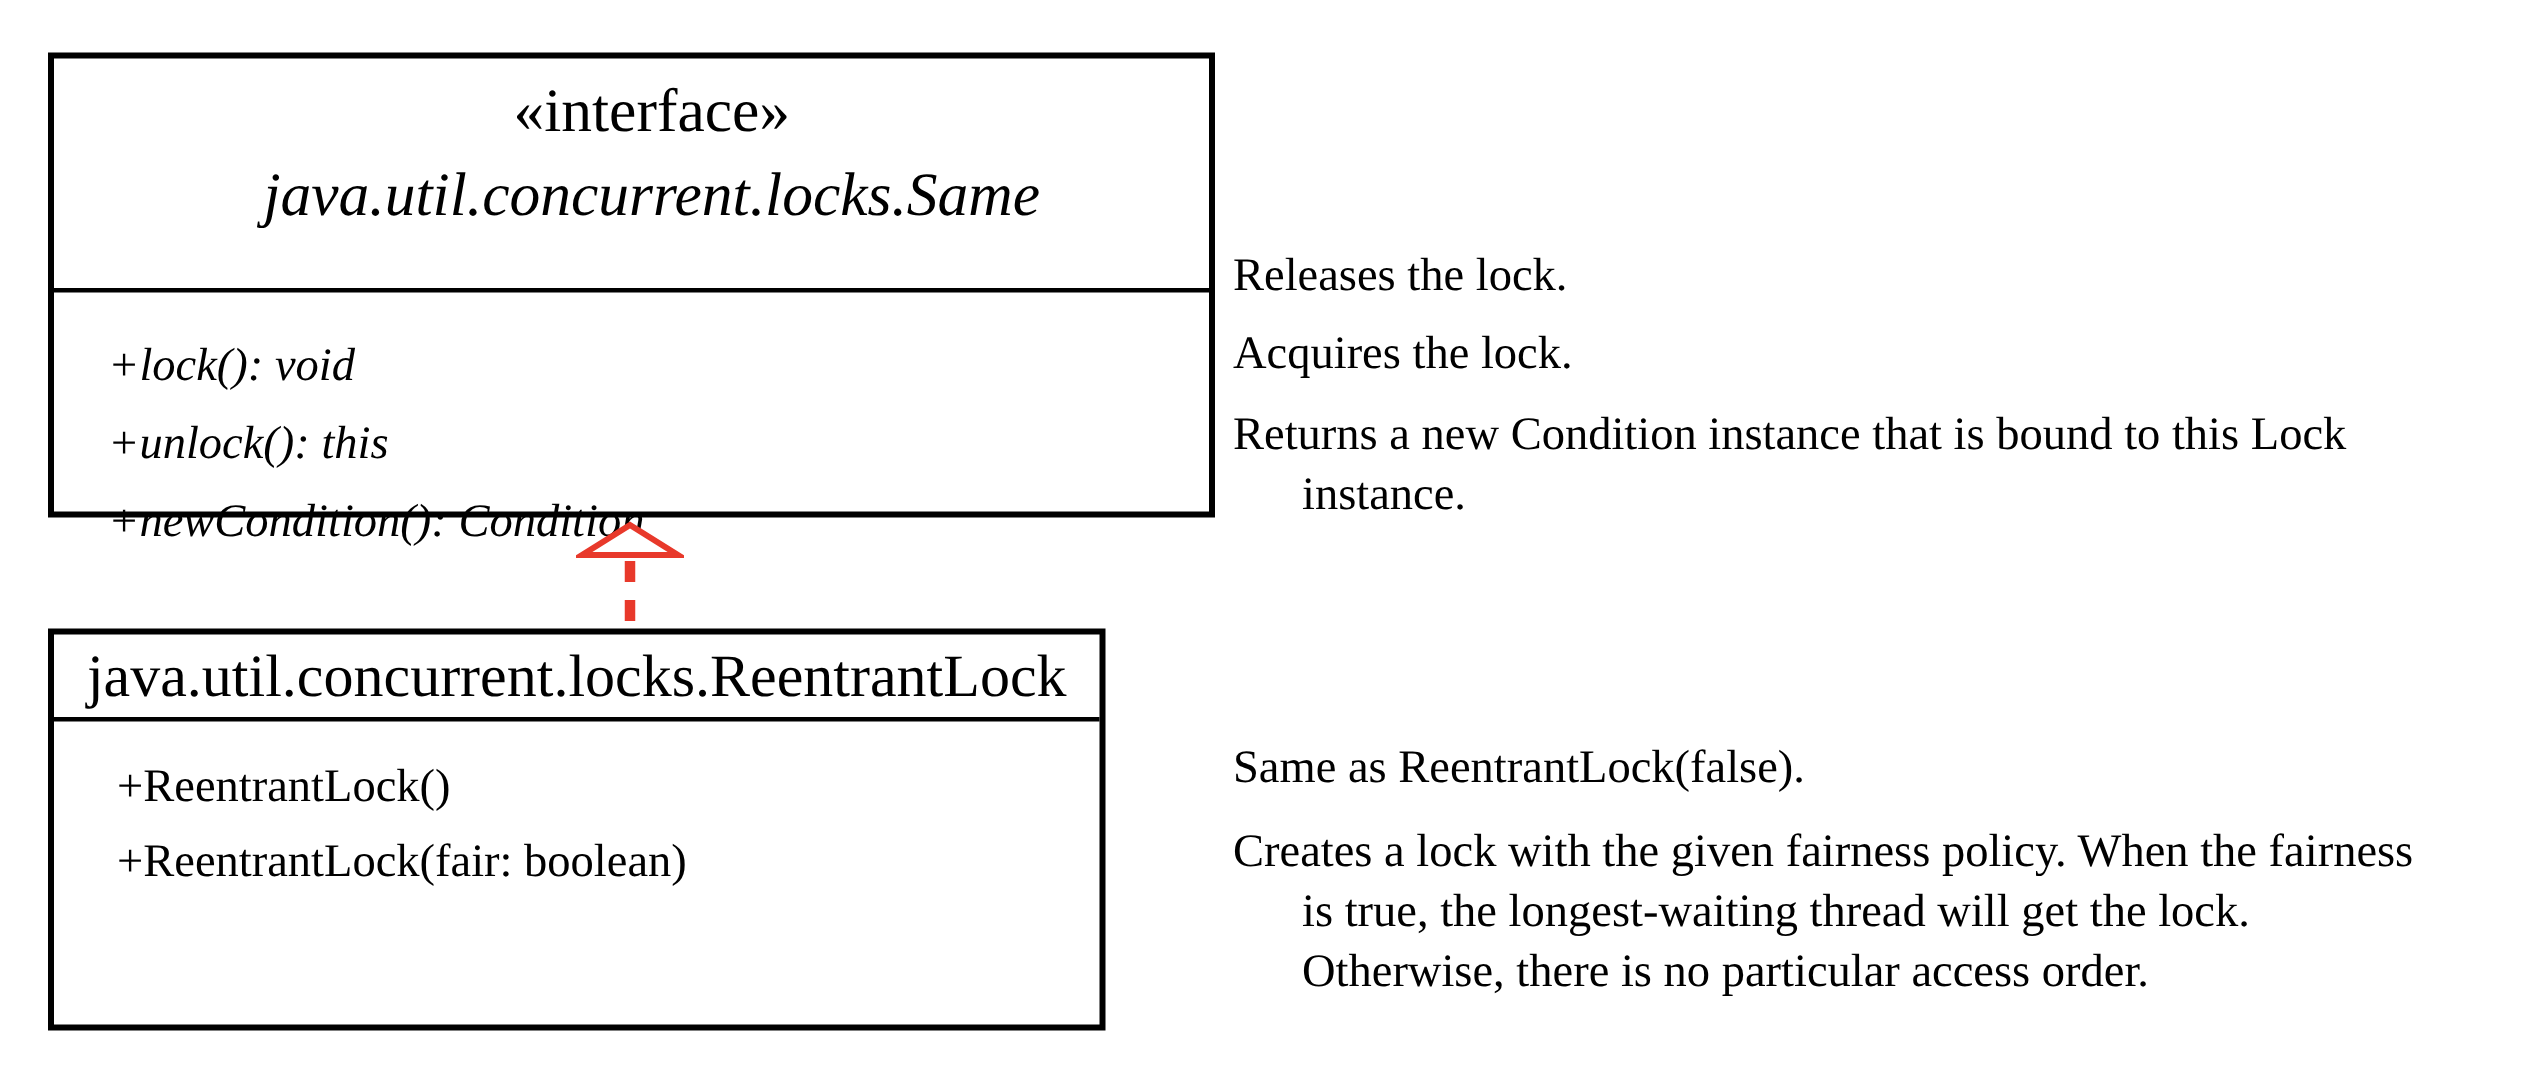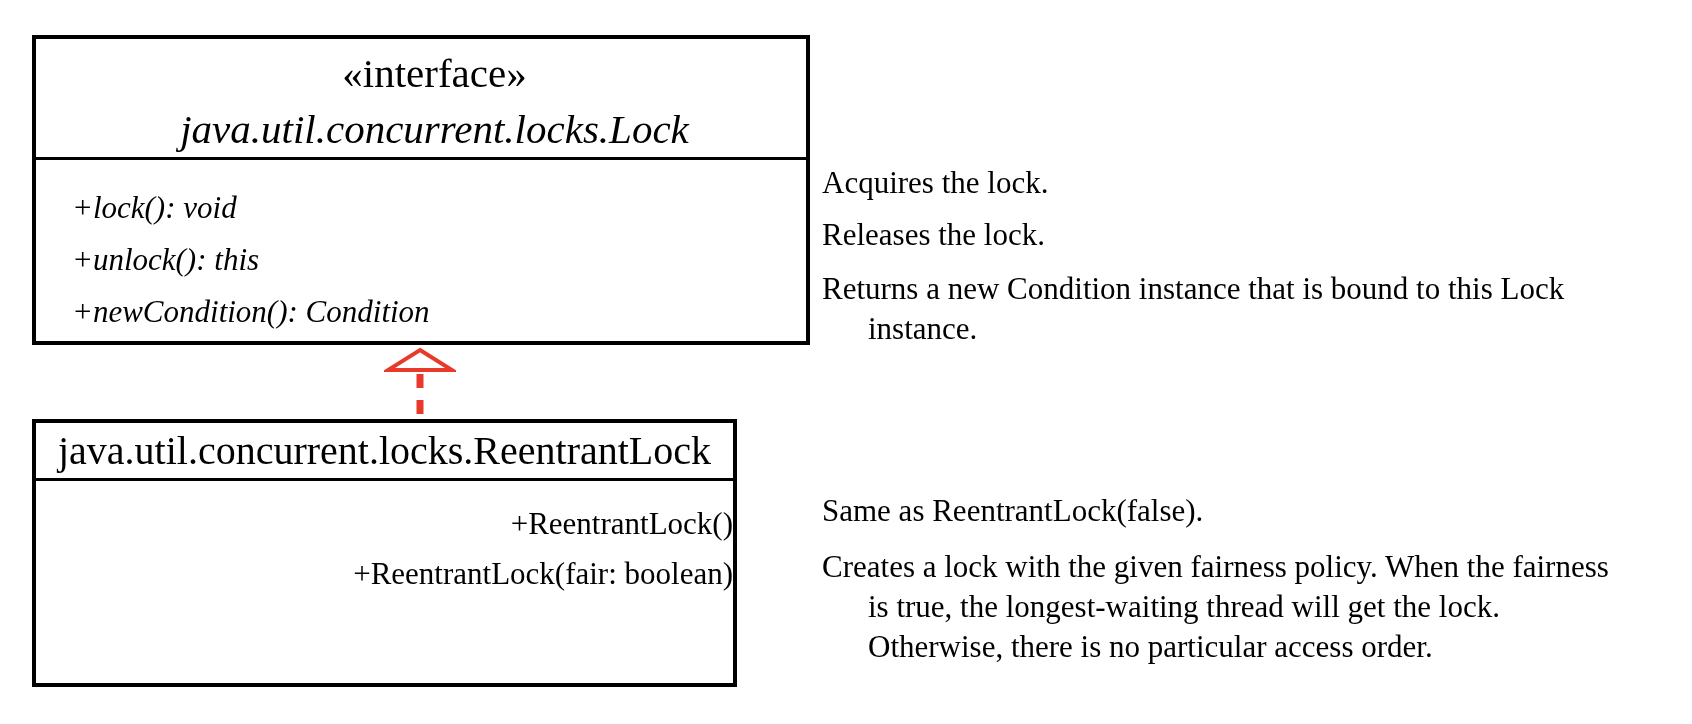--- a/index.html
+++ b/index.html
@@ -26,21 +26,21 @@
   }
   .box-class {
     left: 32px; top: 419px;
     width: 705px; height: 268px;
   }
   .box-header {
     border-bottom: 3px solid #000000;
     text-align: center;
   }
   .box-interface .box-header {
-    height: 121px;
+    height: 156px;
     padding-top: 5px;
     padding-left: 27px;
   }
   .stereotype {
     font-size: 41px;
     line-height: 58px;
   }
   .iface-name {
     font-size: 41px;
     font-style: italic;
@@ -59,21 +59,20 @@
     padding: 22px 0 0 8px;
   }
   .box-interface .method-item {
     font-size: 31px;
     font-style: italic;
     line-height: 52px;
     white-space: nowrap;
   }
   .box-class .method-list {
     padding: 18px 0 0 14px;
-    text-align: right;
   }
   .box-class .method-item {
     font-size: 31px;
     line-height: 50px;
     white-space: nowrap;
   }
 
   
   .realization-arrow {
     position: absolute;
@@ -104,21 +103,21 @@
   .annotations-class .ann-line { margin-bottom: 18px; }
 </style>
 </head>
 <body>
 
 <div class="canvas">
 
   <div class="uml-box box-interface">
     <div class="box-header">
       <div class="stereotype">«interface»</div>
-      <div class="iface-name">java.util.concurrent.locks.Lock</div>
+      <div class="iface-name">java.util.concurrent.locks.Same</div>
     </div>
     <ul class="method-list">
       <li class="method-item">+lock(): void</li>
       <li class="method-item">+unlock(): this</li>
       <li class="method-item">+newCondition(): Condition</li>
     </ul>
   </div>
 
   <svg class="realization-arrow" viewBox="0 0 72 74">
     <polygon points="36,3 68,23 4,23" fill="#ffffff" stroke-width="4" stroke="#e8392b"></polygon>
@@ -127,22 +126,22 @@
 
   <div class="uml-box box-class">
     <div class="box-header">java.util.concurrent.locks.ReentrantLock</div>
     <ul class="method-list">
       <li class="method-item">+ReentrantLock()</li>
       <li class="method-item">+ReentrantLock(fair: boolean)</li>
     </ul>
   </div>
 
   <div class="annotation-col annotations-interface">
+    <p class="ann-line">Releases the lock.</p>
     <p class="ann-line">Acquires the lock.</p>
-    <p class="ann-line">Releases the lock.</p>
     <p class="ann-wrap">Returns a new Condition instance that is bound to this Lock instance.</p>
   </div>
 
   <div class="annotation-col annotations-class">
     <p class="ann-line">Same as ReentrantLock(false).</p>
     <p class="ann-wrap">Creates a lock with the given fairness policy. When the fairness is true, the longest-waiting thread will get the lock. Otherwise, there is no particular access order.</p>
   </div>
 
 </div>
 

